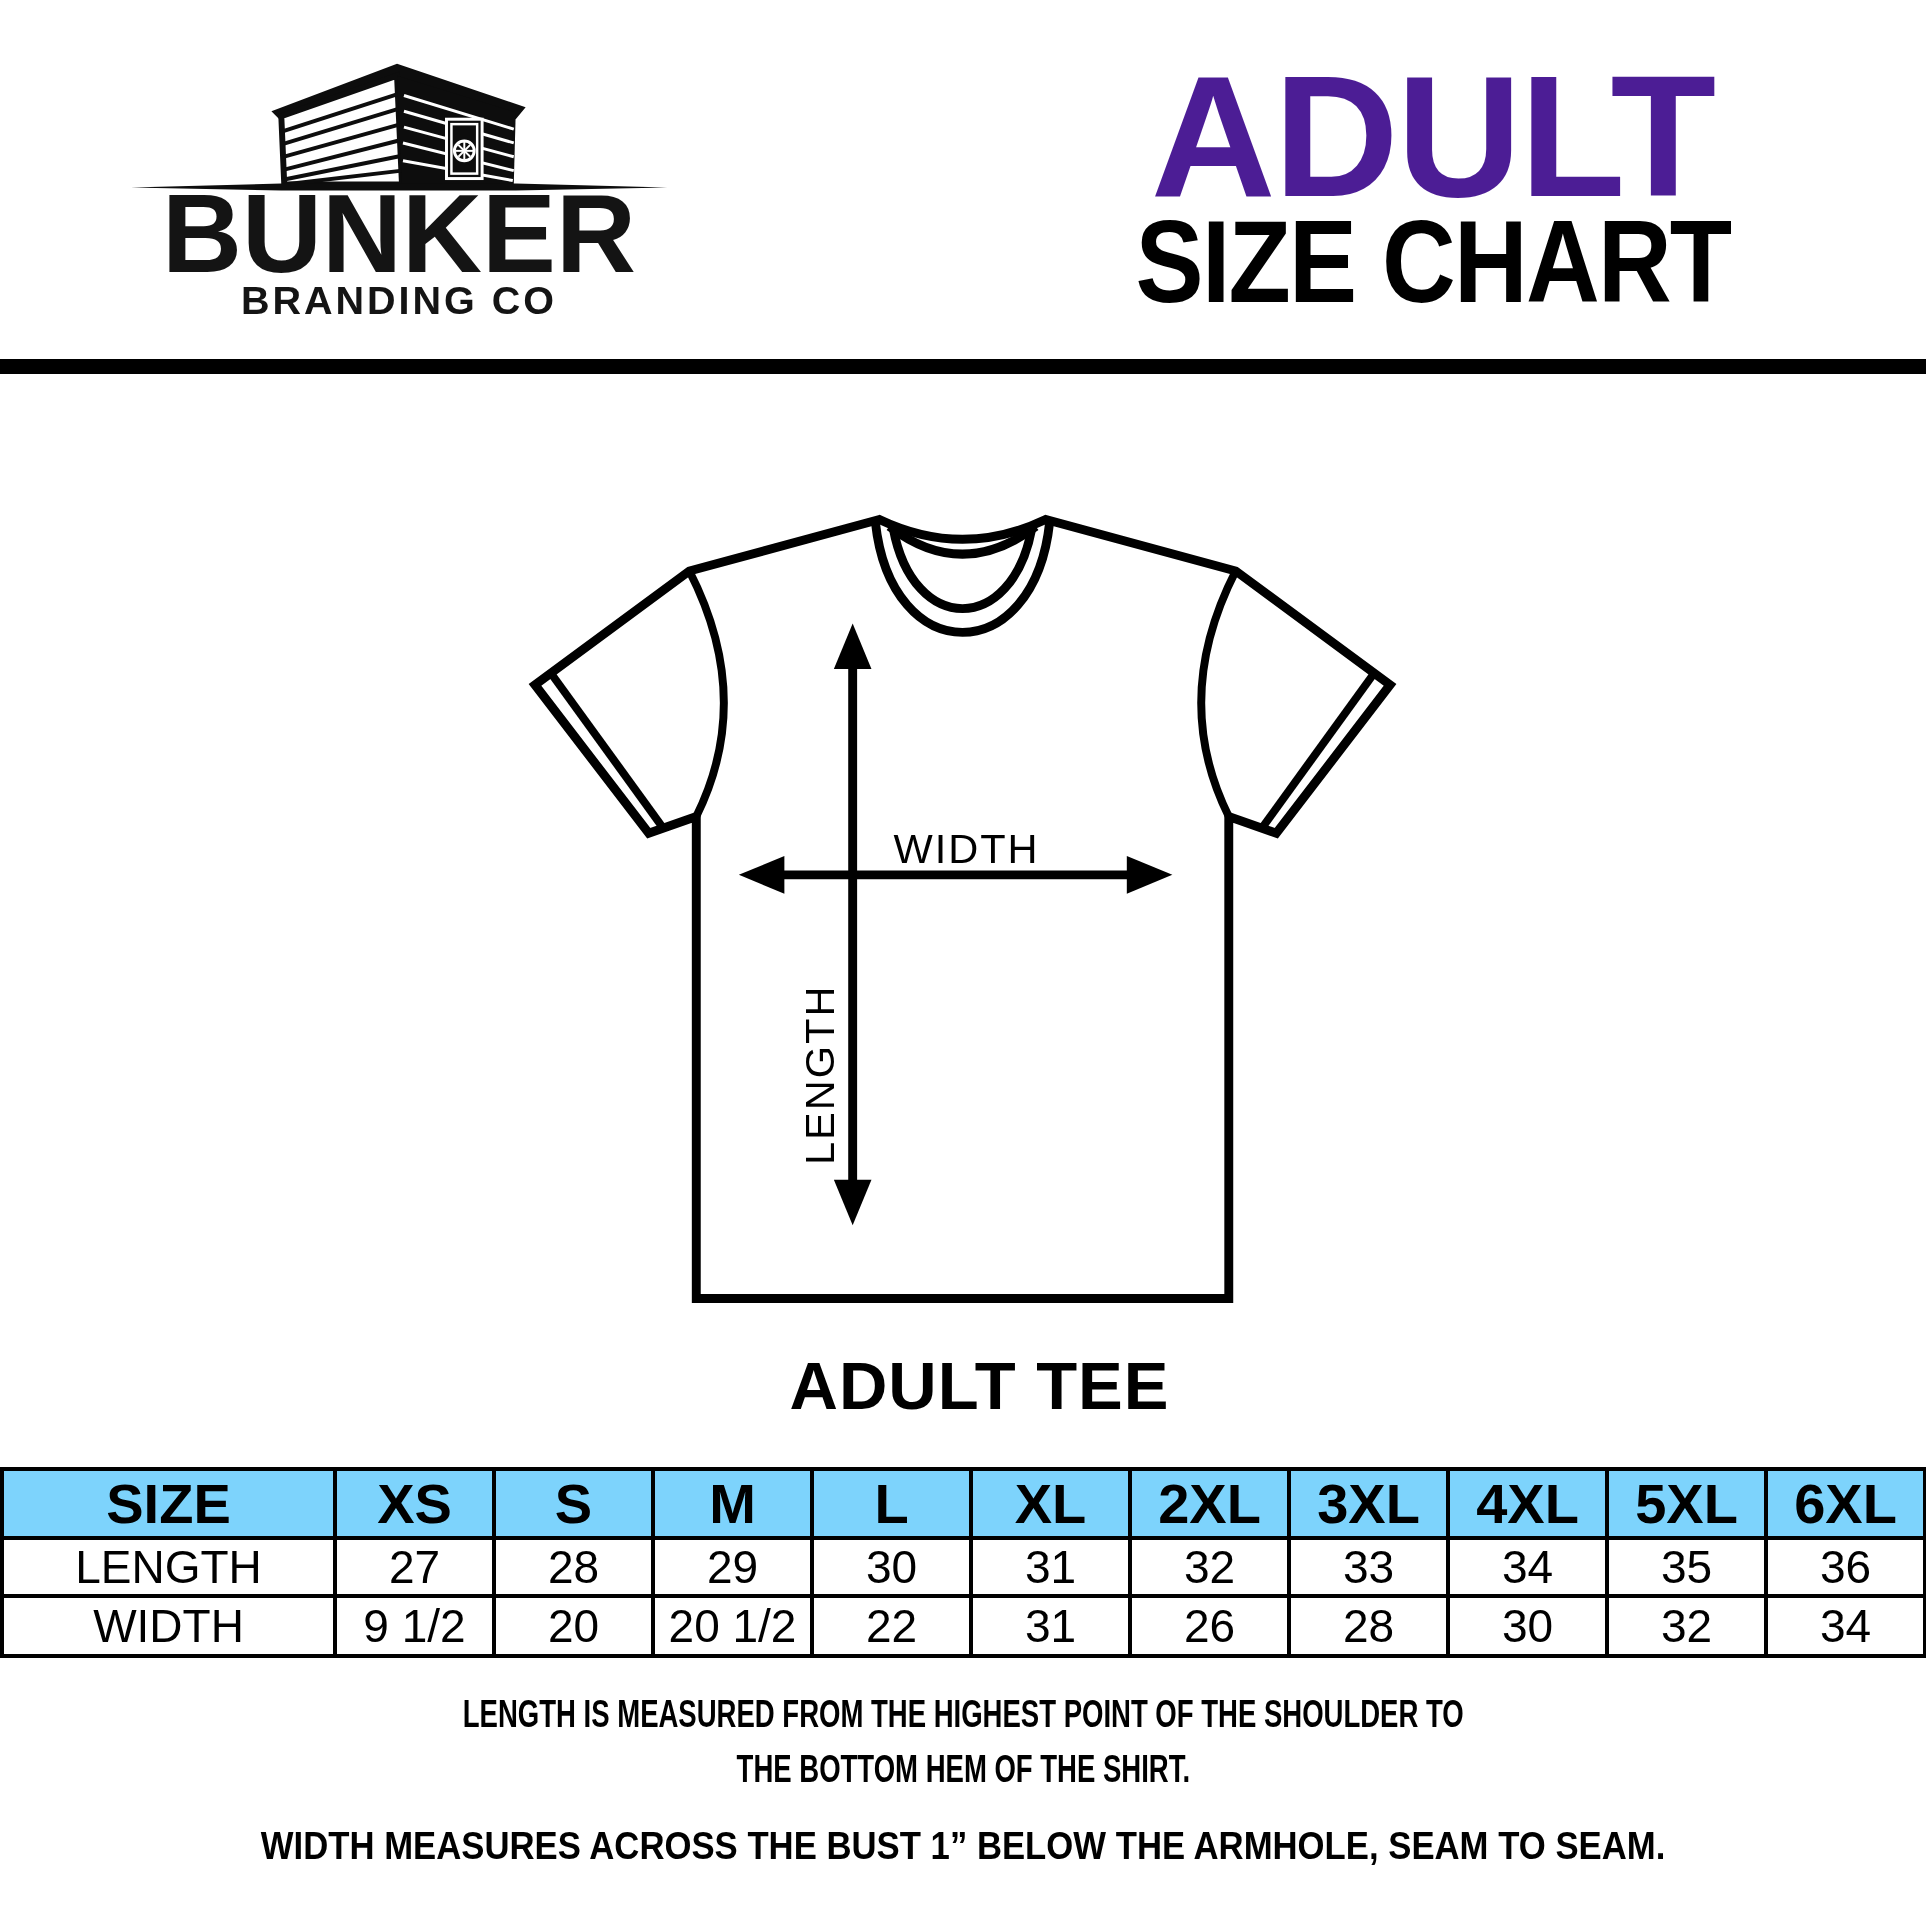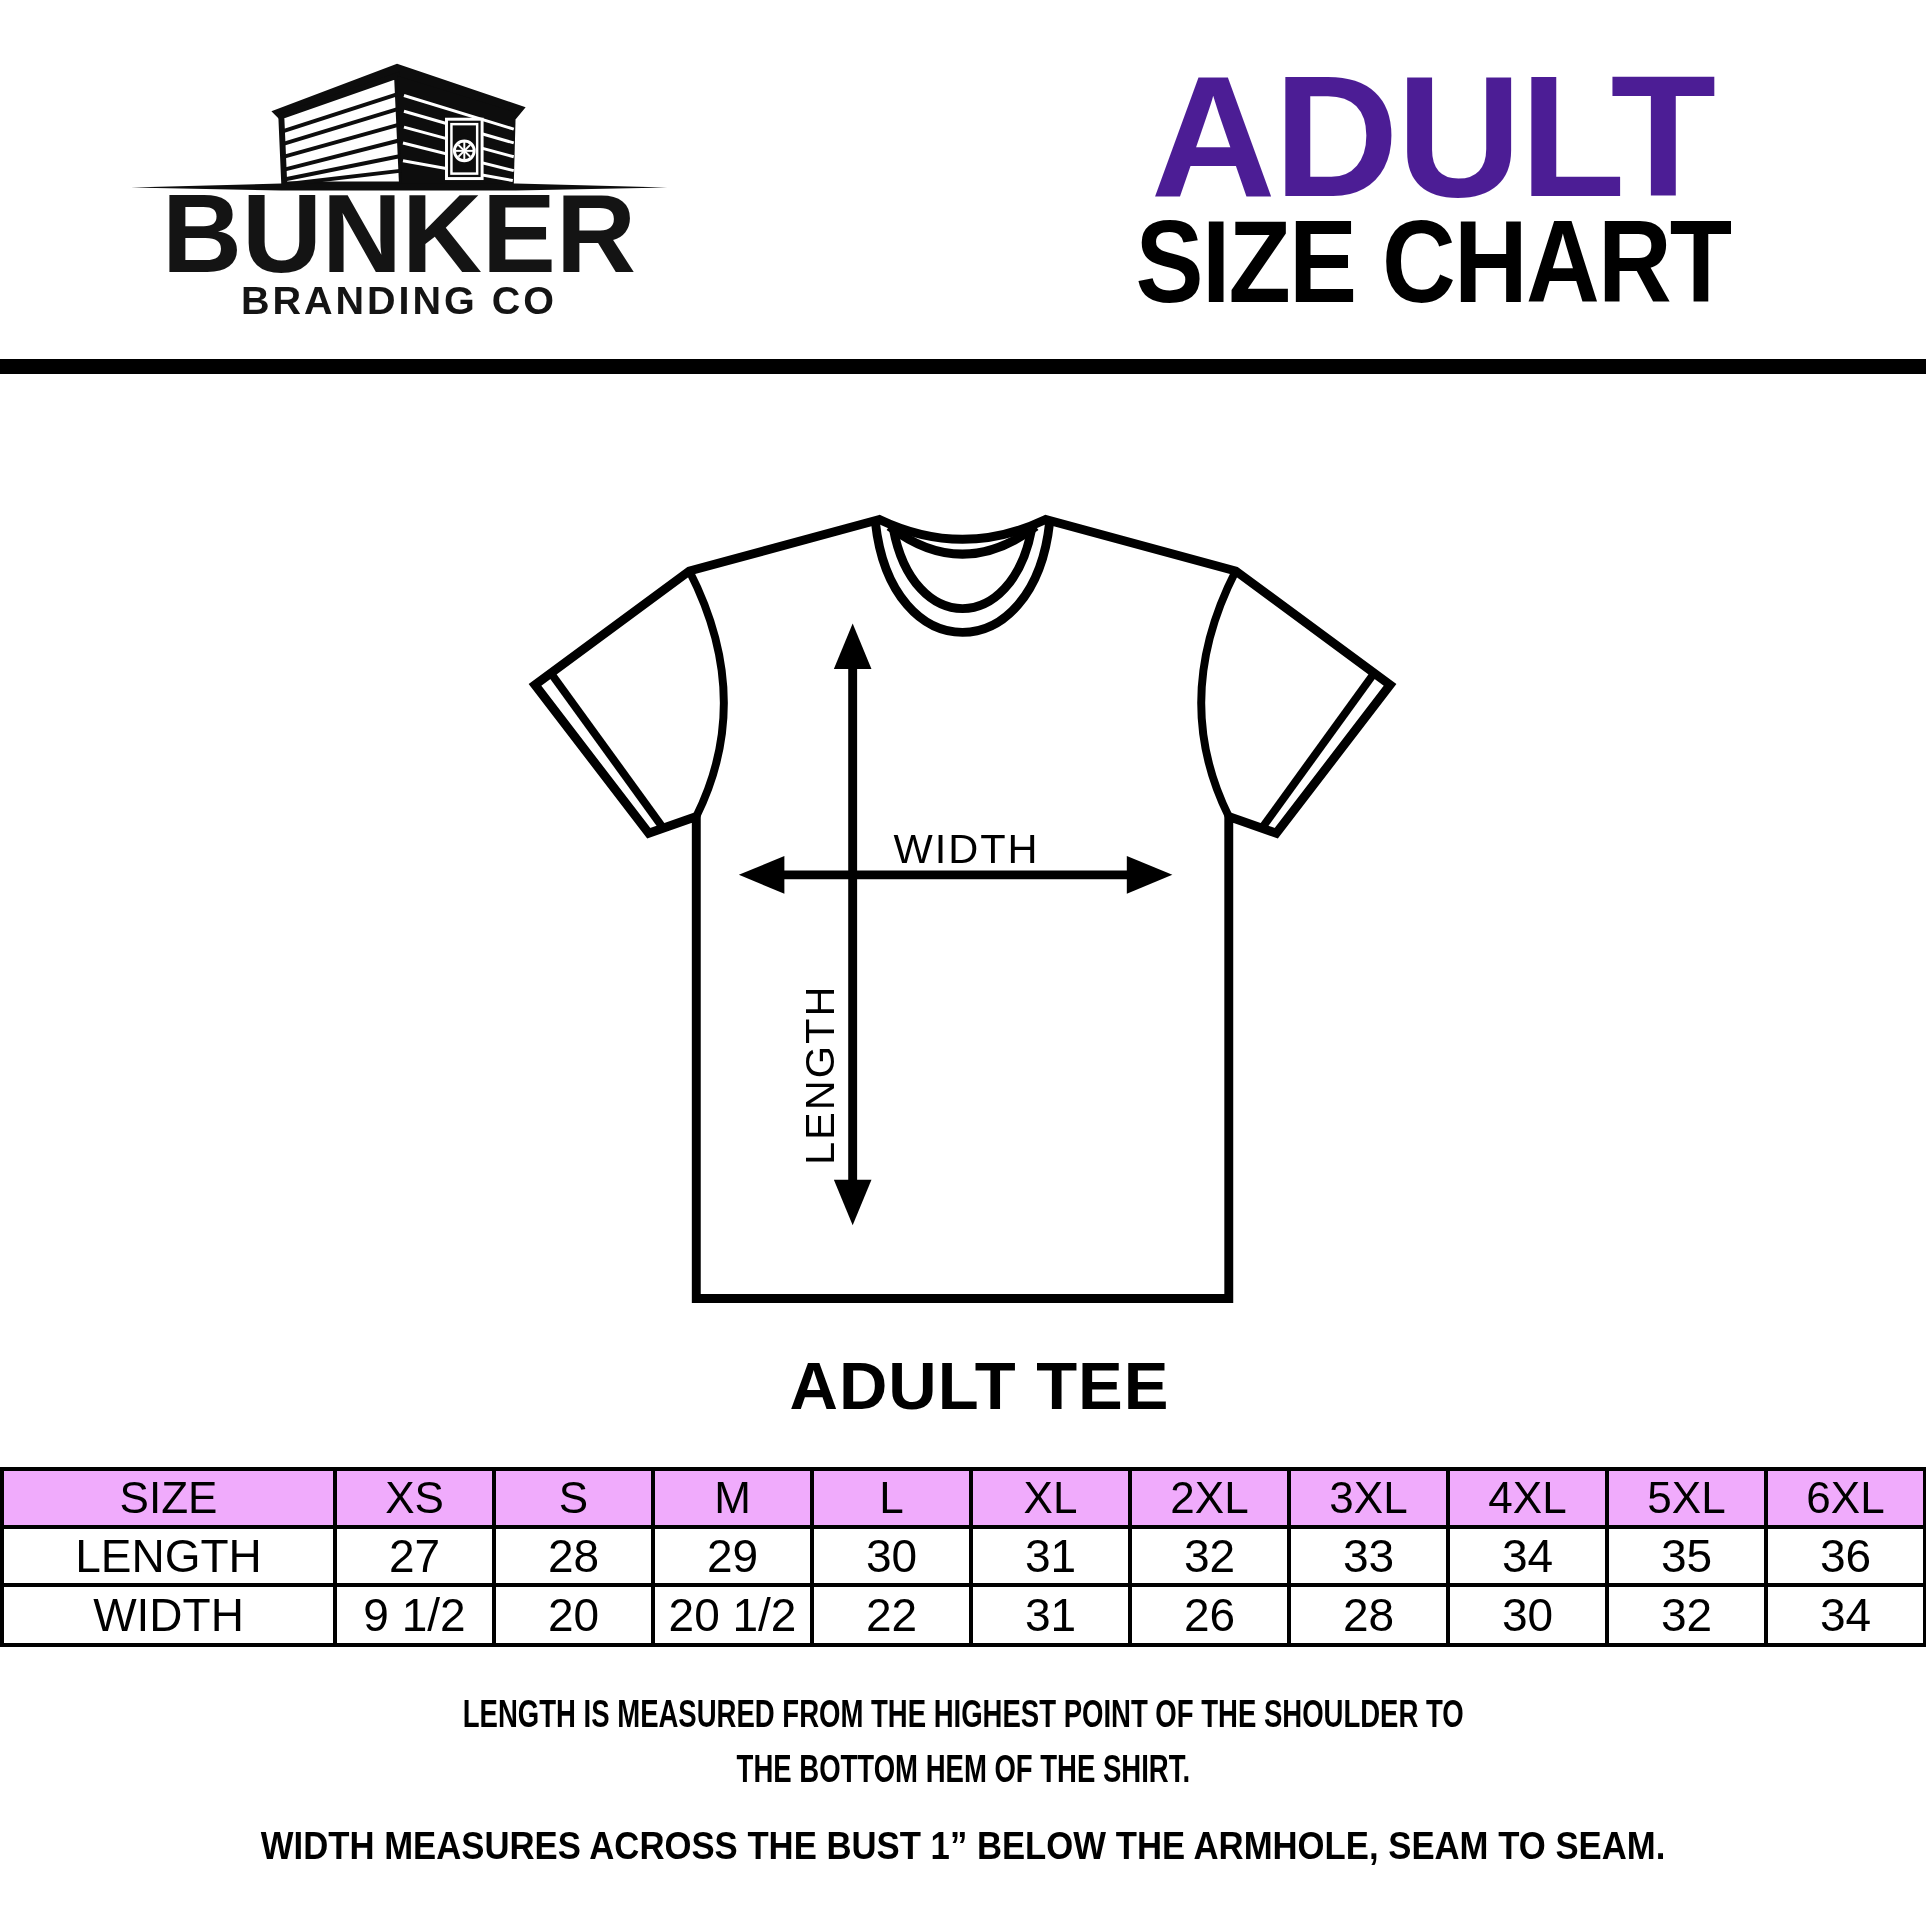--- a/index.html
+++ b/index.html
@@ -23,21 +23,21 @@
   
   .shirt{position:absolute;left:495px;top:475px;width:941px;height:871px;}
   .tee-caption{position:absolute;left:0;top:1352px;width:1927px;text-align:center;
                font-size:67px;font-weight:bold;letter-spacing:1px;line-height:1;padding-left:16px;}
 
   
   .sizetable{position:absolute;left:0;top:1467px;width:1927px;border-collapse:collapse;
              table-layout:fixed;}
   .sizetable td,.sizetable th{border:4px solid #000;text-align:center;vertical-align:middle;
              padding:0;overflow:hidden;}
-  .sizetable th{background:#f0abfc;font-size:44px;font-weight:normal;}
+  .sizetable th{background:#7dd3fc;font-size:56px;font-weight:bold;}
   .sizetable td{font-size:46px;font-weight:normal;background:#fff;}
   .sizetable tr.hdr{height:58px;}
   .sizetable tr.r1{height:58px;}
   .sizetable tr.r2{height:60px;}
 
   
   .note{position:absolute;left:0;width:1927px;text-align:center;font-weight:bold;
         font-size:39px;line-height:55px;}
   .note span{display:inline-block;transform-origin:50% 50%;}
   .note-length{top:1686px;}

